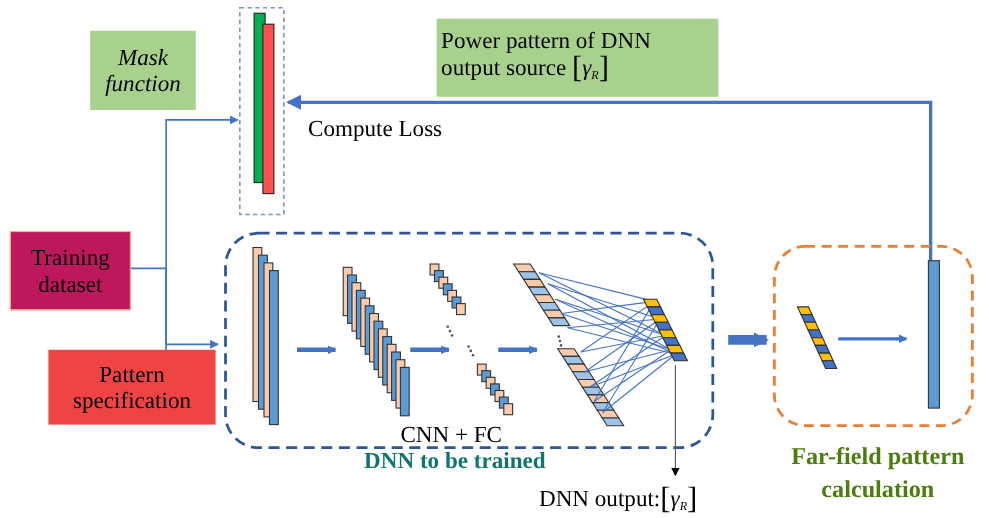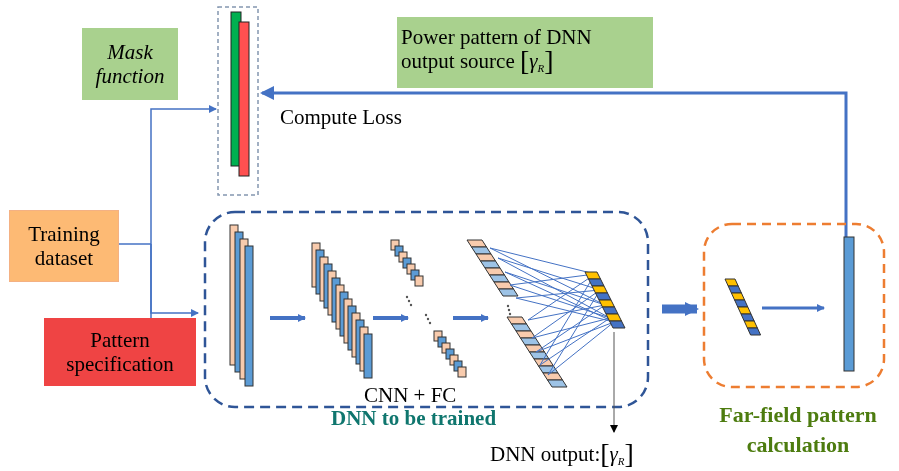--- a/index.html
+++ b/index.html
@@ -151,21 +151,21 @@
 </svg>
 
 <div class="box" style="left:82px;top:28px;width:96px;height:72px;background:#a9d18e;white-space:pre-line;font-style:italic;">Mask
 function</div>
 
 <div class="box" style="left:397px;top:17px;width:256px;height:71px;background:#a9d18e;flex-direction:column;align-items:flex-start;padding-left:4px;box-sizing:border-box;">
   <span>Power pattern of DNN</span>
   <span><span>output source</span> <span class="brk">[</span><span class="gamma">γ</span><span class="sub">R</span><span class="brk">]</span></span>
 </div>
 
-<div class="box" style="left:9px;top:210px;width:108px;height:70px;background:#fdba74;border:1px solid #f4b183;white-space:pre-line;">Training
+<div class="box" style="left:9px;top:210px;width:108px;height:70px;background:#be185d;border:1px solid #f4b183;white-space:pre-line;">Training
 dataset</div>
 
 <div class="box" style="left:44px;top:318px;width:152px;height:68px;background:#ef4444;white-space:pre-line;">Pattern
 specification</div>
 
 <div class="lbl" style="left:268px;top:105px;font-size:21px;margin-left:12px;">Compute Loss</div>
 
 <div class="lbl" style="left:364px;top:383px;font-size:21px;">CNN + FC</div>
 
 <div class="lbl" style="left:331px;top:406px;font-size:21px;font-weight:bold;color:#0f766e;">DNN to be trained</div>

